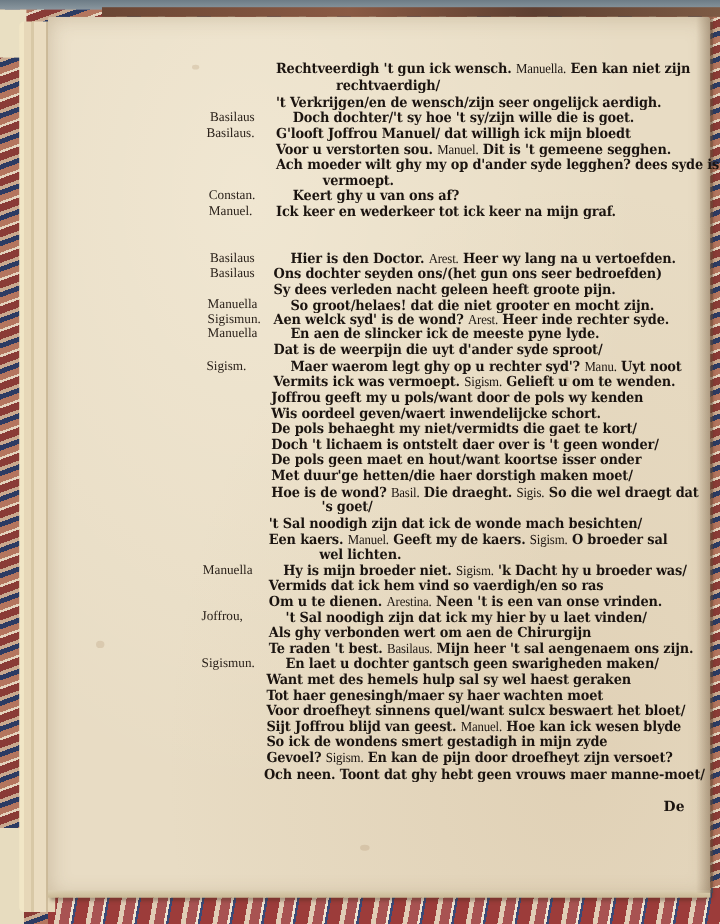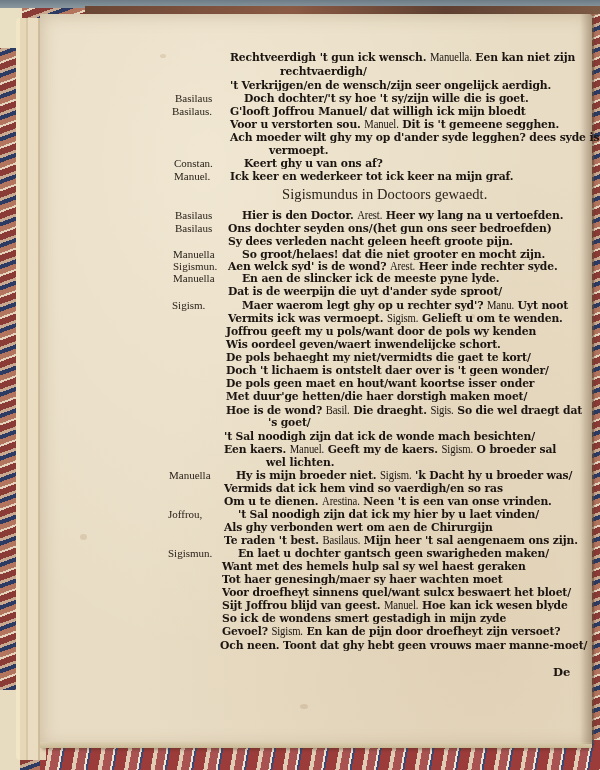--- a/index.html
+++ b/index.html
@@ -155,21 +155,20 @@
     </div>
     <div class="line" style="left:218px;top:130px;"><span>Ach moeder wilt ghy my op d'ander syde legghen? dees syde is</span></div>
     <div class="line" style="left:257px;top:143px;"><span>vermoept.</span></div>
 
     <div class="speaker" style="left:162px;top:156px;">Constan.</div>
     <div class="line" style="left:232px;top:156px;"><span>Keert ghy u van ons af?</span></div>
 
     <div class="speaker" style="left:162px;top:169px;">Manuel.</div>
     <div class="line" style="left:218px;top:169px;"><span>Ick keer en wederkeer tot ick keer na mijn graf.</span></div>
 
-    <div class="heading">Sigismundus in Doctoors gewaedt.</div>
 
     <div class="speaker" style="left:163px;top:208px;">Basilaus</div>
     <div class="line" style="left:230px;top:208px;">
       <span>Hier is den Doctor.</span> <span class="roman">Arest.</span> <span>Heer wy lang na u vertoefden.</span>
     </div>
 
     <div class="speaker" style="left:163px;top:221px;">Basilaus</div>
     <div class="line" style="left:216px;top:221px;"><span>Ons dochter seyden ons/(het gun ons seer bedroefden)</span></div>
 
     <div class="line" style="left:216px;top:234px;"><span>Sy dees verleden nacht geleen heeft groote pijn.</span></div>

